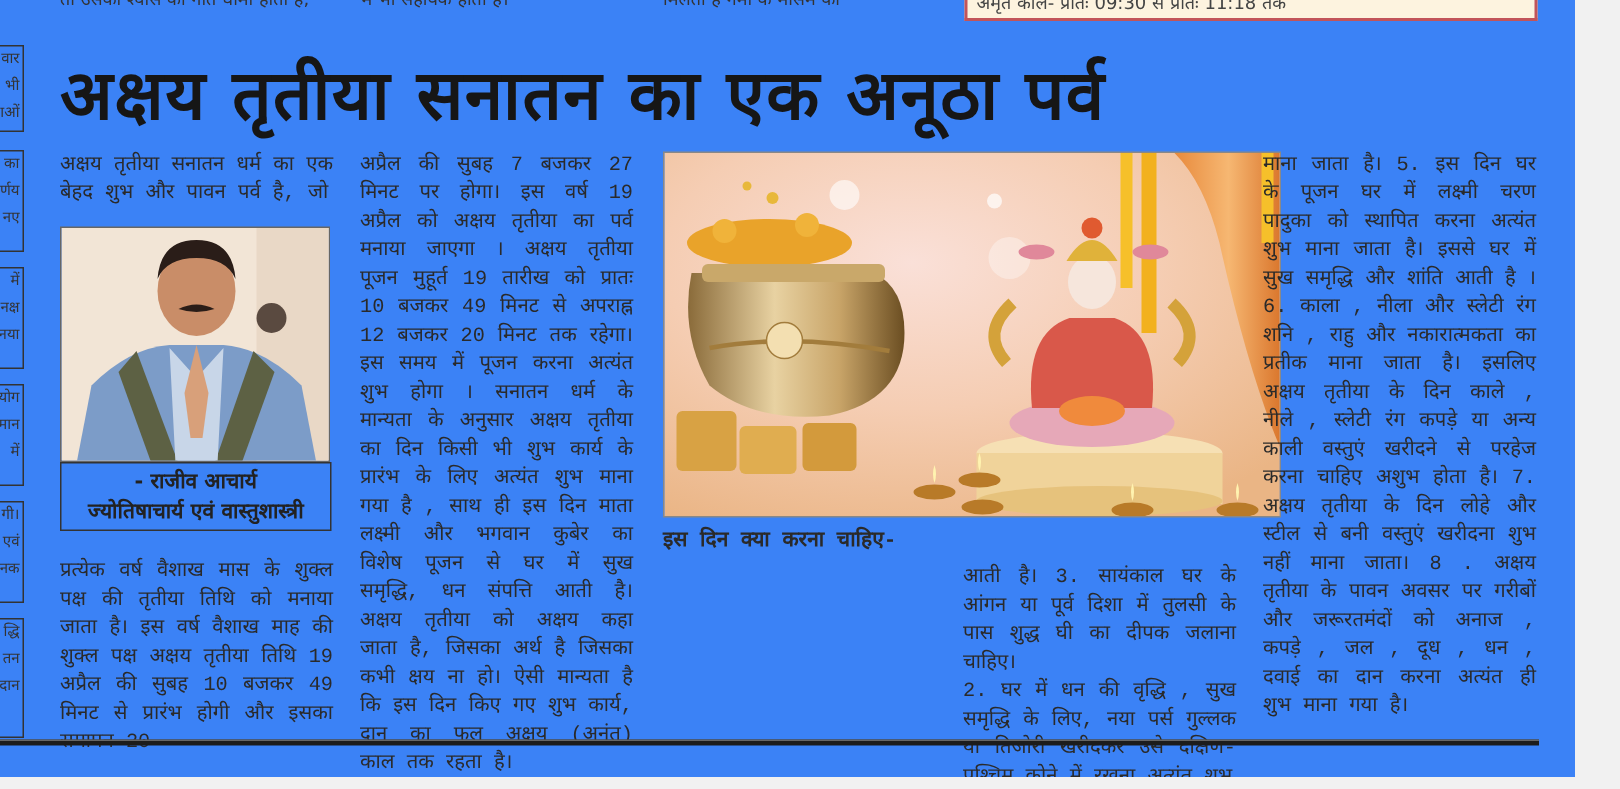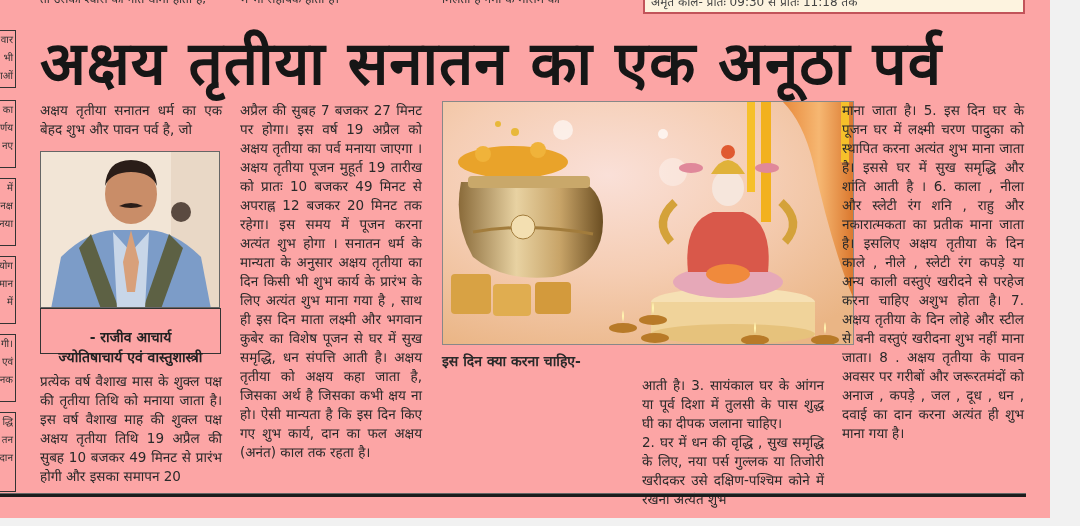--- a/index.html
+++ b/index.html
@@ -1,37 +1,37 @@
 <!DOCTYPE html>
 <html><head>
 <meta charset="utf-8">
 <style>
   * { box-sizing: border-box; margin: 0; padding: 0; }
   html, body { width: 1080px; height: 526px; overflow: hidden; background: #f1f1f1; }
   body { position: relative; font-family: "DejaVu Sans", "Liberation Sans", sans-serif; color: #222; }
 
-  .paper { position: absolute; left: 0; top: 0; width: 1050px; height: 518px; background: #fca5a5; overflow: hidden; }
+  .paper { position: absolute; left: 0; top: 0; width: 1050px; height: 518px; background: #3b82f6; overflow: hidden; }
 
   
   .top-strip { position: absolute; top: -9px; left: 0; width: 1050px; height: 18px; font-size: 12px; line-height: 16px; color: #333; white-space: nowrap; }
   .top-strip span { position: absolute; top: 0; }
   .muhurat-box { position: absolute; left: 643px; top: -8px; width: 382px; height: 22px; background: #fdf3df; border: 2px solid #c2545a; border-top: none; font-size: 12px; line-height: 20px; padding-left: 6px; color: #444; white-space: nowrap; overflow: hidden; }
 
   
   .left-edge { position: absolute; left: 0; top: 30px; width: 36px; height: 462px; }
   .left-box { position: absolute; left: -6px; width: 22px; border: 1.5px solid #333; border-left: none; font-size: 10px; line-height: 18px; text-align: right; padding-right: 2px; overflow: hidden; white-space: nowrap; color: #333; }
 
-  .headline { position: absolute; left: 40px; top: 28px; width: 990px; height: 70px; font-family: "DejaVu Sans", sans-serif; font-weight: bold; font-size: 60px; line-height: 70px; color: #161616; letter-spacing: 1px; white-space: nowrap; }
+  .headline { position: absolute; left: 40px; top: 28px; width: 990px; height: 70px; font-family: "DejaVu Sans", sans-serif; font-weight: bold; font-size: 46px; line-height: 70px; color: #161616; letter-spacing: 1px; white-space: nowrap; }
 
   .col { position: absolute; font-size: 13.5px; line-height: 19px; color: #2a2a2a; text-align: justify; }
-  .col p { margin: 0; }
+  .col p { margin: 0; font-family: Liberation Mono, monospace; }
 
   .col1-top { left: 40px; top: 101px; width: 182px; }
   .author-photo { position: absolute; left: 40px; top: 151px; width: 180px; height: 157px; border: 1px solid #666; overflow: hidden; background: linear-gradient(180deg, #f5e9dd 0%, #efe0d0 60%, #e6d6c6 100%); }
-  .author-caption { position: absolute; left: 40px; top: 308px; width: 181px; height: 46px; border: 1.5px solid #333; text-align: center; font-size: 14px; line-height: 20px; font-weight: bold; color: #222; padding-top: 18px; }
+  .author-caption { position: absolute; left: 40px; top: 308px; width: 181px; height: 46px; border: 1.5px solid #333; text-align: center; font-size: 14px; line-height: 20px; font-weight: bold; color: #222; padding-top: 2px; }
   .col1-bottom { left: 40px; top: 372px; width: 182px; }
 
   .col2 { left: 240px; top: 101px; width: 182px; }
 
   .hero-image { position: absolute; left: 442px; top: 101px; width: 412px; height: 244px; border: 1px solid #888; overflow: hidden;
     background: radial-gradient(circle at 30% 25%, #f9d7d3 0%, #f6d0bf 35%, #f3c9a4 70%, #edbb8b 100%); }
 
   .subhead { font-weight: bold; font-size: 14px; }
   .col3 { left: 442px; top: 352px; width: 182px; }
   .col4 { left: 642px; top: 352px; width: 182px; margin-top: 24px; }

